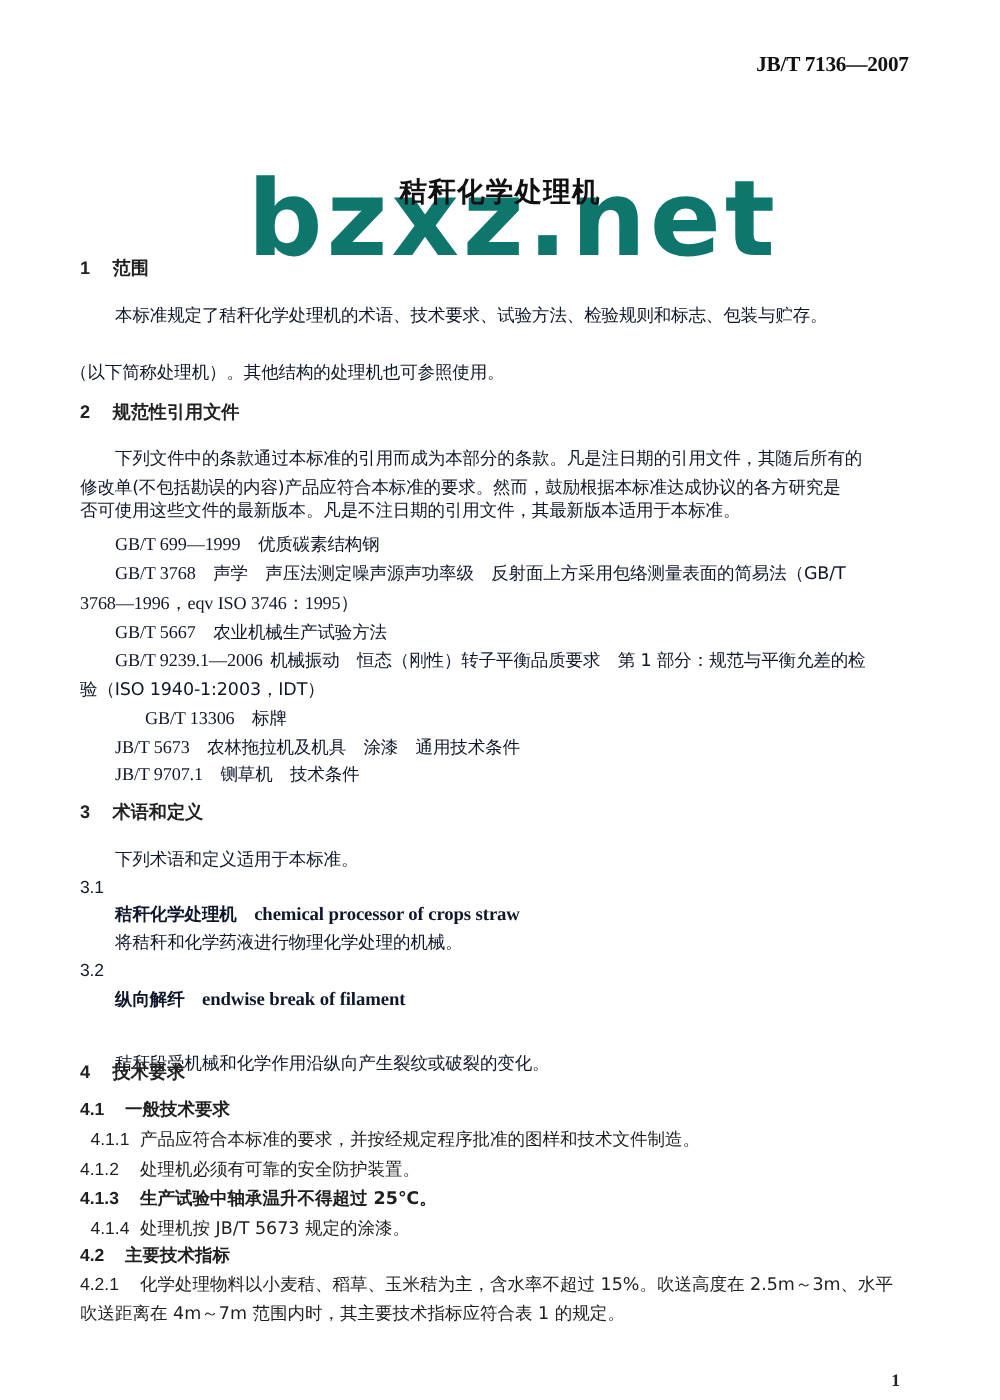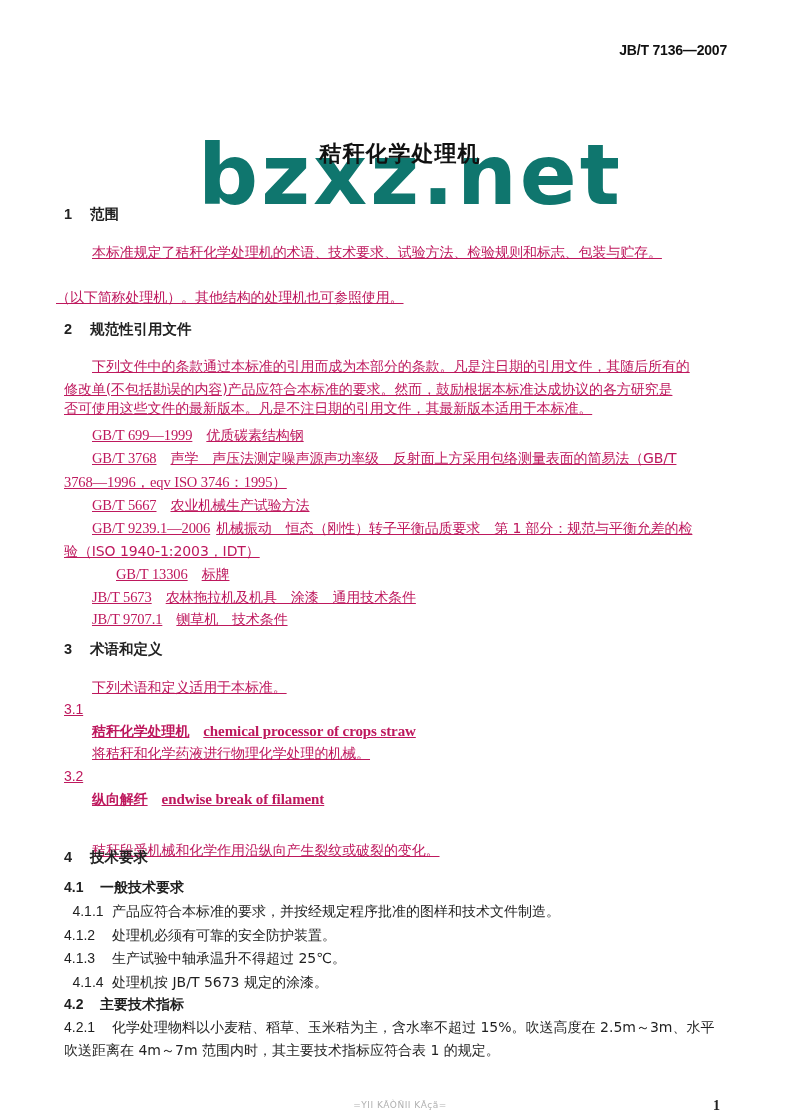--- a/index.html
+++ b/index.html
@@ -3,26 +3,26 @@
 <meta charset="utf-8">
 <style>
   html, body { margin: 0; padding: 0; }
   body {
     width: 800px; height: 1120px; background: #ffffff; position: relative; overflow: hidden;
     font-family: "DejaVu Sans", "Liberation Sans", sans-serif;
     color: #1a1a1a;
   }
   .page { position: absolute; left: 0; top: 0; width: 800px; height: 1120px; }
   .abs { position: absolute; white-space: nowrap; }
-  .std-code { right: 73px; top: 42px; font-family: Liberation Sans, sans-serif; font-size: 14px; font-weight: bold; letter-spacing: -0.2px; color: #111; }
+  .std-code { right: 73px; top: 42px; font-family: Liberation Serif, serif; font-size: 17px; font-weight: bold; letter-spacing: -0.2px; color: #111; }
   .watermark { left: 198px; top: 126px; font-family: "DejaVu Sans", sans-serif; font-weight: bold; font-size: 84px; color: #0f766e; letter-spacing: 3px; z-index: 0; }
   .title { left: 0; width: 800px; text-align: center; top: 139px; font-size: 22px; font-weight: bold; color: #111; z-index: 1; letter-spacing: 1px; }
   .h1 { font-size: 14.5px; font-weight: bold; color: #222; }
   .h1 .num { display: inline-block; width: 26px; font-family: "Liberation Sans", sans-serif; }
-  .p { font-size: 14px; color: #be185d; letter-spacing: -0.1px; text-decoration: underline; }
+  .p { font-size: 14px; color: #0f172a; letter-spacing: -0.1px; }
   .ind { left: 92px; }
   .flush { left: 64px; }
   .clause { left: 64px; font-size: 14px; color: #1f1f1f; }
   .clause .num { display: inline-block; font-family: "Liberation Sans", sans-serif; }
   .bold { font-weight: bold; }
   .en { font-family: "Liberation Serif", serif; font-weight: bold; font-size: 15px; }
   .ref-code { font-family: "Liberation Serif", serif; font-size: 14.5px; }
   .footer-mark { left: 0; width: 800px; text-align: center; top: 1100px; font-size: 9px; color: #b0b0b0; letter-spacing: 0.5px; }
   .page-num { left: 713px; top: 1098px; font-family: "Liberation Serif", serif; font-size: 14px; font-weight: bold; color: #222; }
   .gap { display: inline-block; width: 14px; }
@@ -97,30 +97,29 @@
 
   <div class="abs clause bold" style="top:879px;">
     <span class="num" style="width:36px">4.1</span><span>一般技术要求</span>
   </div>
   <div class="abs clause" style="top:903px;text-align:center;">
     <span class="num" style="width:48px">4.1.1</span><span>产品应符合本标准的要求，并按经规定程序批准的图样和技术文件制造。</span>
   </div>
   <div class="abs clause" style="top:927px;">
     <span class="num" style="width:48px">4.1.2</span><span>处理机必须有可靠的安全防护装置。</span>
   </div>
-  <div class="abs clause" style="top:950px;">
+  <div class="abs clause" style="top:950px;font-weight:bold;">
     <span class="num" style="width:48px">4.1.3</span><span>生产试验中轴承温升不得超过 25℃。</span>
   </div>
   <div class="abs clause" style="top:974px;text-align:center;">
     <span class="num" style="width:48px">4.1.4</span><span>处理机按 JB/T 5673 规定的涂漆。</span>
   </div>
 
   <div class="abs clause bold" style="top:996px;">
     <span class="num" style="width:36px">4.2</span><span>主要技术指标</span>
   </div>
   <div class="abs clause" style="top:1019px;">
     <span class="num" style="width:48px">4.2.1</span><span>化学处理物料以小麦秸、稻草、玉米秸为主，含水率不超过 15%。吹送高度在 2.5m～3m、水平</span>
   </div>
   <div class="abs clause" style="top:1042px;">吹送距离在 4m～7m 范围内时，其主要技术指标应符合表 1 的规定。</div>
 
-  <div class="abs footer-mark">=ΥΙΙ ΚÃÒÑΙΙ ΚÃçã=</div>
   <div class="abs page-num">1</div>
 </div>
 
 </body></html>

